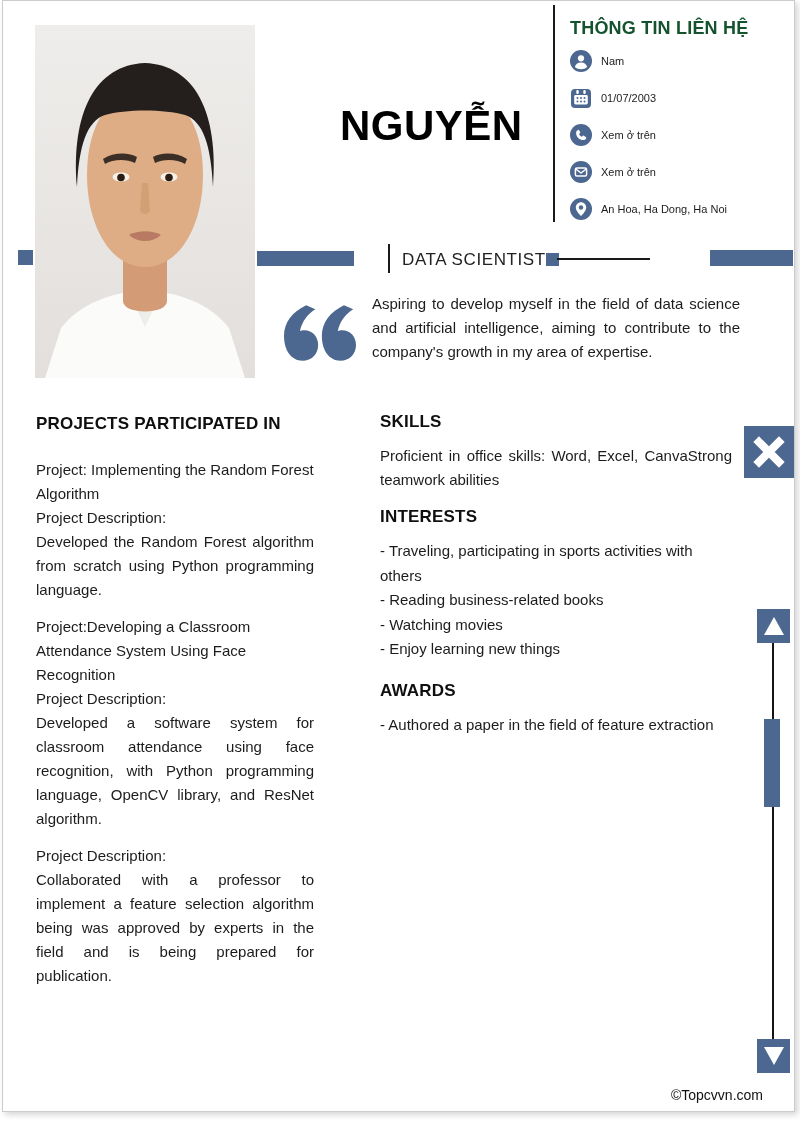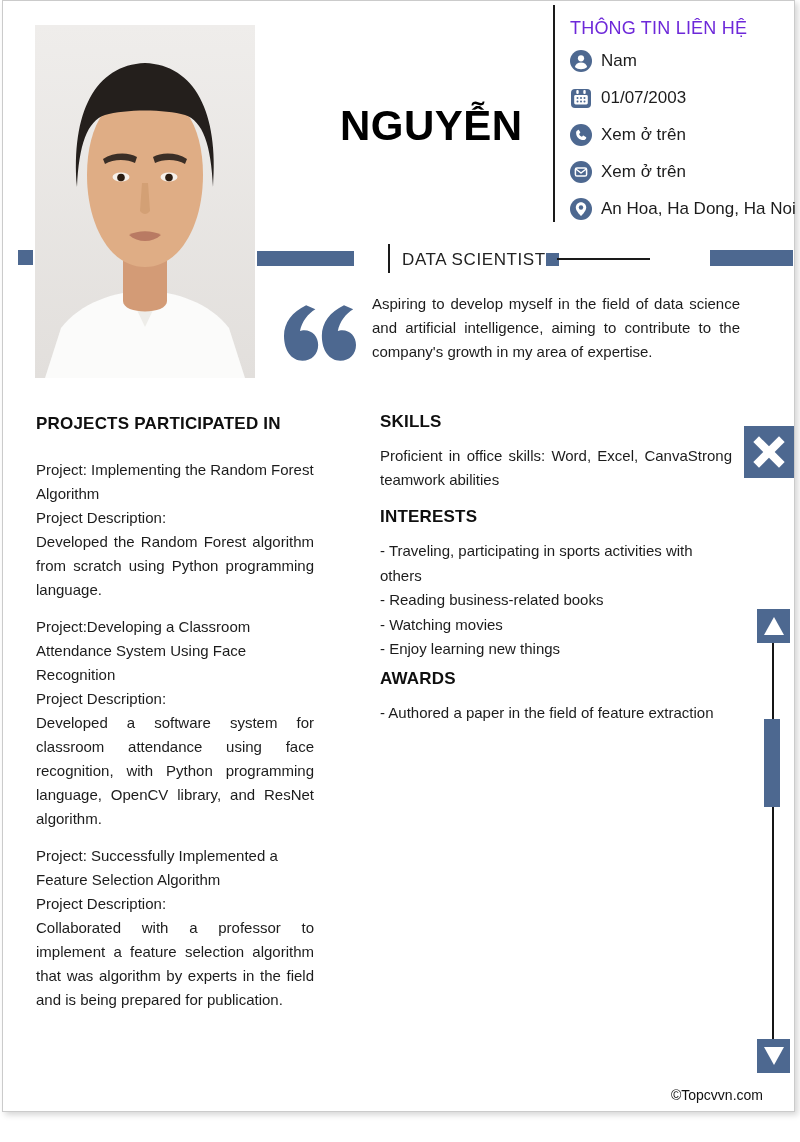--- a/index.html
+++ b/index.html
@@ -35,22 +35,22 @@
     position:absolute; left:340px; top:98px; width:204px;
     color:#000;
     font-size:42px; font-weight:800; line-height:55px; letter-spacing:.5px;
   }
 
   
   .contact {
     position:absolute; left:553px; top:5px; width:243px; height:217px;
     border-left:2px solid #1a1a1a; padding-left:15px;
   }
-  .contact-title { font-size:18px; font-weight:normal; color:#6d28d9; margin:13px 0 11px; letter-spacing:.2px; }
-  .contact-item { display:flex; align-items:center; gap:9px; height:22px; margin-bottom:15px; font-size:17px; color:#1c1c1c; white-space:nowrap; }
+  .contact-title { font-size:18px; font-weight:bold; color:#14532d; margin:13px 0 11px; letter-spacing:.2px; }
+  .contact-item { display:flex; align-items:center; gap:9px; height:22px; margin-bottom:15px; font-size:11px; color:#1c1c1c; white-space:nowrap; }
   .cicon { width:22px; height:22px; flex:0 0 22px; }
 
   
   .sq { position:absolute; background:var(--accent); }
   .sq-left   { left:18px;  top:250px; width:15px; height:15px; }
   .bar-mid   { left:257px; top:251px; width:97px; height:15px; }
   .bar-right { left:710px; top:250px; width:83px; height:16px; }
   .role-vline { position:absolute; left:388px; top:244px; width:2px; height:29px; background:#1a1a1a; }
   .role-title { position:absolute; left:402px; top:250px; font-size:17px; color:#222; letter-spacing:.6px; }
   .sq-role  { left:546px; top:253px; width:13px; height:13px; }
@@ -71,21 +71,21 @@
   .projects .h-section { margin-bottom:24px; }
   .proj { margin-bottom:13px; }
   .proj-title { text-align:left; }
   .proj-desc  { text-align:justify; }
 
   .sidebar { position:absolute; left:380px; top:412px; width:352px; }
   .sidebar .h-section { margin-bottom:12px; }
   .skills-text { text-align:justify; }
   .interests-heading { margin-top:15px; }
   .interest-item { line-height:24.5px; }
-  .awards-heading { margin-top:7px; }
+  .awards-heading { margin-top:19px; }
   .awards-text { text-align:justify; }
 
   
   .close-btn {
     position:absolute; left:744px; top:426px; width:50px; height:52px;
     background:var(--accent); border:none; cursor:pointer;
     display:flex; align-items:center; justify-content:center;
   }
   .scroll-up, .scroll-down {
     position:absolute; left:757px; width:33px; height:34px;
@@ -212,23 +212,22 @@
       <div class="proj-desc">Developed the Random Forest algorithm from scratch using Python programming language.</div>
     </div>
 
     <div class="proj body-text">
       <div class="proj-title">Project:Developing a Classroom Attendance System Using Face Recognition</div>
       <div class="proj-label">Project Description:</div>
       <div class="proj-desc">Developed a software system for classroom attendance using face recognition, with Python programming language, OpenCV library, and ResNet algorithm.</div>
     </div>
 
     <div class="proj body-text">
-      <div class="proj-title">Project: Successfully Implemented a Feature Selection Algorithm</div>
       <div class="proj-label">Project Description:</div>
-      <div class="proj-desc">Collaborated with a professor to implement a feature selection algorithm that was algorithm by experts in the field and is being prepared for publication.</div>
+      <div class="proj-desc">Collaborated with a professor to implement a feature selection algorithm being was approved by experts in the field and is being prepared for publication.</div>
     </div>
   </div>
 
   <div class="sidebar">
     <div class="h-section">SKILLS</div>
     <div class="body-text skills-text">Proficient in office skills: Word, Excel, CanvaStrong teamwork abilities</div>
 
     <div class="h-section interests-heading">INTERESTS</div>
     <div class="body-text">
       <div class="interest-item">- Traveling, participating in sports activities with others</div>

